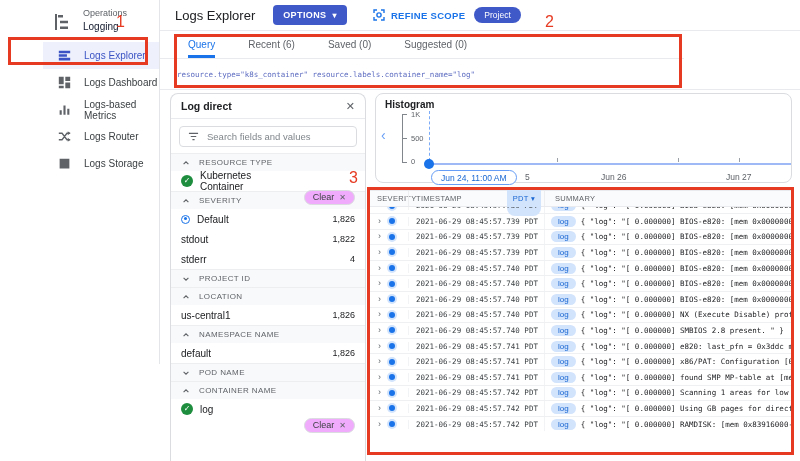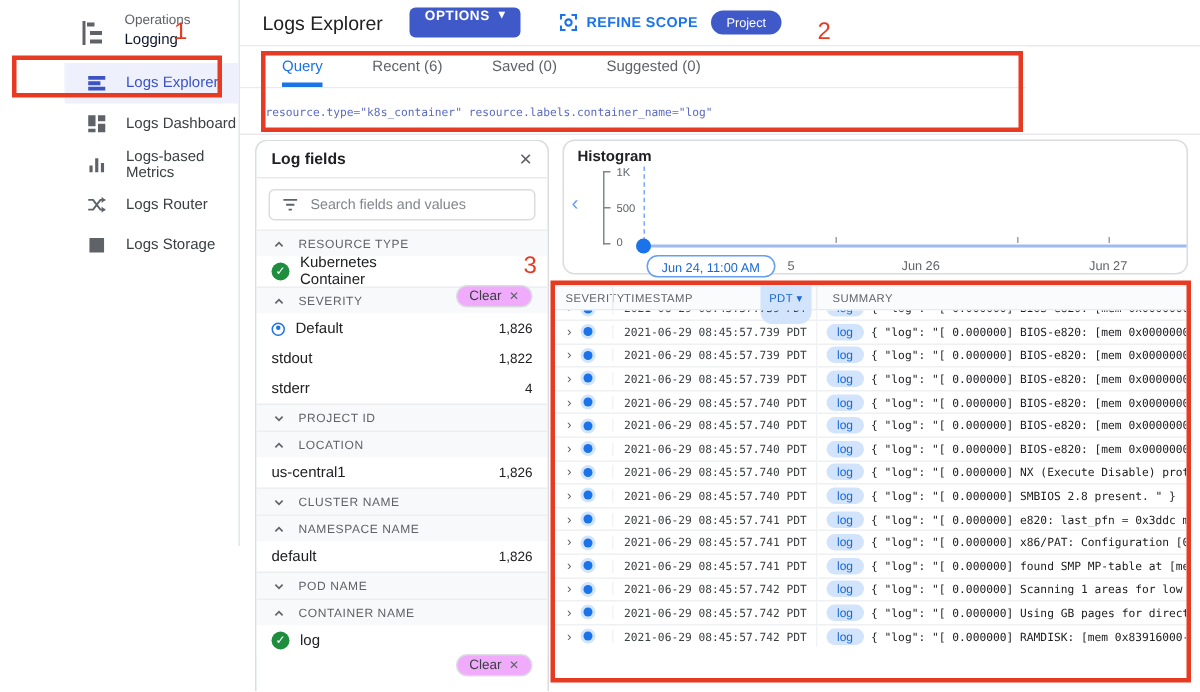--- a/index.html
+++ b/index.html
@@ -17,21 +17,21 @@
   .brand-eyebrow { font-size:9px; color:#5f6368; line-height:11px;}
   .brand-title { font-size:10px; color:#0f172a; line-height:16px;}
   .nav-item { height:27px; display:flex; align-items:center; gap:13px; padding-left:15px; font-size:10px; color:#3c4043; cursor:pointer;}
   .nav-item .nav-ico { width:13px; height:13px; color:#5f6368; display:flex; align-items:center;}
   .nav-item.active { color:#3b53c4; background:#eef1fc;}
   .nav-item.active .nav-ico { color:#3b53c4;}
 
   
   .main-header { position:absolute; left:160px; top:0; width:640px; height:31px; border-bottom:1px solid #e8eaed; display:flex; align-items:center; background:#fff;}
   .page-title { font-size:13px; color:#202124; margin-left:15px;}
-  .options-btn { margin-left:18px; background:#4059c9; color:#fff; border:none; border-radius:4px; height:20px; padding:0 10px; font-size:9px; font-weight:bold; letter-spacing:.4px; display:flex; gap:6px; cursor:pointer; font-family:inherit;}
+  .options-btn { margin-left:18px; background:#4059c9; color:#fff; border:none; border-radius:4px; height:20px; padding:0 10px; font-size:9px; font-weight:bold; letter-spacing:.4px; display:flex; align-items:center; gap:6px; cursor:pointer; font-family:inherit;}
   .options-btn .arr { font-size:8px;}
   .refine { margin-left:26px; display:flex; align-items:flex-end; gap:6px; color:#1a73e8; font-size:9.5px; font-weight:bold; letter-spacing:.3px; cursor:pointer;}
   .scope-badge { margin-left:9px; background:#4059c9; color:#fff; font-size:8.5px; border-radius:9px; padding:3px 10px; cursor:pointer;}
 
   
   .query-tabs { position:absolute; left:160px; top:31px; width:524px; height:28px; display:flex; align-items:stretch; padding-left:28px; gap:33px; border-bottom:1px solid #e8eaed; background:#fff;}
   .qtab { font-size:10px; color:#5f6368; display:flex; align-items:center; cursor:pointer; border-bottom:3px solid transparent; padding-top:3px;}
   .qtab.active { color:#1a73e8; border-bottom-color:#1a73e8;}
   .query-editor { position:absolute; left:160px; top:59px; width:640px; height:30px; display:flex; align-items:center; padding-left:17px; font-size:7.5px; color:#5c6bc0; background:#fff;}
   .content-divider { position:absolute; left:160px; top:89px; width:640px; height:1px; background:#e8eaed;}
@@ -183,21 +183,21 @@
   <span class="qtab active">Query</span>
   <span class="qtab">Recent (6)</span>
   <span class="qtab">Saved (0)</span>
   <span class="qtab">Suggested (0)</span>
 </div>
 <div class="query-editor mono">resource.type="k8s_container" resource.labels.container_name="log"</div>
 <div class="content-divider"></div>
 
 <div class="log-fields">
   <div class="lf-header">
-    <span class="lf-title">Log fields</span>
+    <span class="lf-title">Log direct</span>
     <span class="lf-close">✕</span>
   </div>
   <div class="lf-search">
     <span style="display:flex;">
       <svg width="11" height="11" viewBox="0 0 12 12" stroke="#5f6368" stroke-width="1.3" fill="none">
         <path d="M1 2.5h10M3 6h6M4.8 9.5h2.4"></path>
       </svg>
     </span>
     <input placeholder="Search fields and values" style="">
   </div>
@@ -243,26 +243,20 @@
       </div>
       <div class="lf-sec-header">
         <svg class="chev" viewBox="0 0 10 10" fill="none" stroke="#5f6368" stroke-width="1.4">
           <path d="M2 6.5L5 3.5L8 6.5"></path>
         </svg>
         <span>LOCATION</span>
       </div>
       <div class="lf-item">
         <span>us-central1</span>
         <span class="lf-count">1,826</span>
-      </div>
-      <div class="lf-sec-header">
-        <svg class="chev" viewBox="0 0 10 10" fill="none" stroke="#5f6368" stroke-width="1.4">
-          <path d="M2 3.5L5 6.5L8 3.5"></path>
-        </svg>
-        <span>CLUSTER NAME</span>
       </div>
       <div class="lf-sec-header">
         <svg class="chev" viewBox="0 0 10 10" fill="none" stroke="#5f6368" stroke-width="1.4">
           <path d="M2 6.5L5 3.5L8 6.5"></path>
         </svg>
         <span>NAMESPACE NAME</span>
       </div>
       <div class="lf-item">
         <span>default</span>
         <span class="lf-count">1,826</span>

